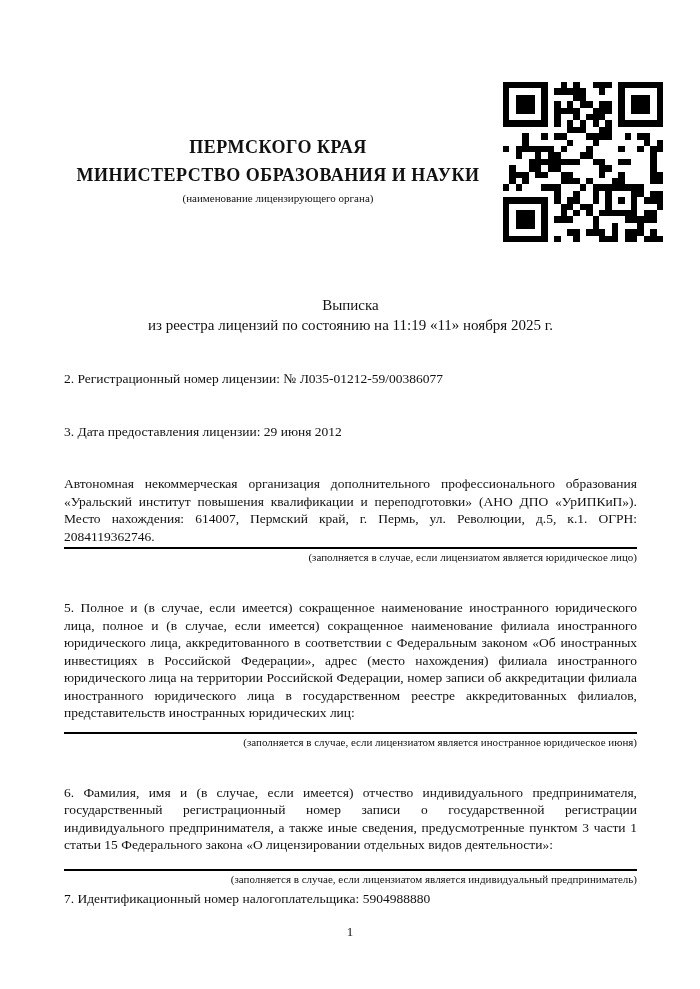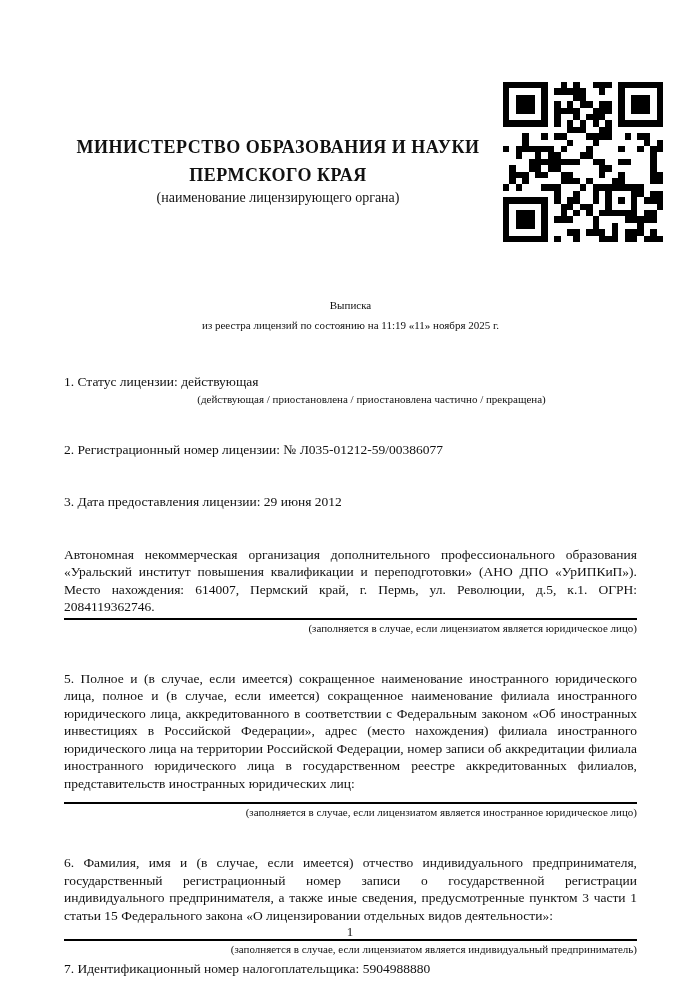--- a/index.html
+++ b/index.html
@@ -13,31 +13,31 @@
   }
   
   .header-block{
     position:absolute;left:64px;top:133px;width:428px;
     text-align:center;
   }
   .ministry-line{
     font-weight:bold;font-size:18px;line-height:28px;letter-spacing:0.5px;
   }
   .header-caption{
-    font-size:14px;line-height:14px;margin-top:2px;color:#111111;
+    font-size:11px;line-height:14px;margin-top:2px;color:#111111;
   }
   .qr{
     position:absolute;left:503px;top:82px;width:160px;height:160px;
   }
   
   .content{
     position:absolute;left:64px;top:296px;width:573px;
     font-size:13.5px;line-height:17.5px;
   }
-  .doc-title{text-align:center;font-size:11px;line-height:19px;}
+  .doc-title{text-align:center;font-size:15px;line-height:19px;}
   .doc-title .t2{margin-top:1px;}
   .sec{margin-top:35px;}
   .sec p{margin:0;}
   .just{text-align:justify;}
   .rule{
     border:none;border-top:2px solid #000;margin:2px 0 0 0;height:0;
   }
   .rule.gap-sm{margin-top:10px;}
   .rule.gap-md{margin-top:15px;}
   .rule-caption{
@@ -53,22 +53,22 @@
     position:absolute;left:0;top:924px;width:700px;
     text-align:center;font-size:13px;
   }
 </style>
 </head>
 <body>
 
 <div class="page">
 
   <div class="header-block">
+    <div class="ministry-line">ПЕРМСКОГО КРАЯ</div>
     <div class="ministry-line">МИНИСТЕРСТВО ОБРАЗОВАНИЯ И НАУКИ</div>
-    <div class="ministry-line">ПЕРМСКОГО КРАЯ</div>
     <div class="header-caption">(наименование лицензирующего органа)</div>
   </div>
 
   <svg class="qr" viewBox="0 0 25 25" shape-rendering="crispEdges" aria-hidden="true">
       <rect x="0" y="0" width="1" height="1" fill="#000000"></rect>
       <rect x="1" y="0" width="1" height="1" fill="#000000"></rect>
       <rect x="2" y="0" width="1" height="1" fill="#000000"></rect>
       <rect x="3" y="0" width="1" height="1" fill="#000000"></rect>
       <rect x="4" y="0" width="1" height="1" fill="#000000"></rect>
       <rect x="5" y="0" width="1" height="1" fill="#000000"></rect>
@@ -368,43 +368,39 @@
       <rect x="24" y="24" width="1" height="1" fill="#000000"></rect>
     </svg>
 
   <div class="content">
 
     <div class="doc-title">
       <div class="t1">Выписка</div>
       <div class="t2">из реестра лицензий по состоянию на 11:19 «11» ноября 2025 г.</div>
     </div>
 
-    <div class="sec gap-lg">
-      <p>1. Статус лицензии: действующая</p>
-      <div class="status-caption">(действующая / приостановлена / приостановлена частично / прекращена)</div>
-    </div>
 
     <div class="sec">
       <p>2. Регистрационный номер лицензии: № Л035-01212-59/00386077</p>
     </div>
 
     <div class="sec">
       <p>3. Дата предоставления лицензии: 29 июня 2012</p>
     </div>
 
     <div class="sec">
       <p class="just">Автономная некоммерческая организация дополнительного профессионального образования «Уральский институт повышения квалификации и переподготовки» (АНО ДПО «УрИПКиП»). Место нахождения: 614007, Пермский край, г. Пермь, ул. Революции, д.5, к.1. ОГРН: 2084119362746.</p>
       <hr class="rule">
       <div class="rule-caption">(заполняется в случае, если лицензиатом является юридическое лицо)</div>
     </div>
 
     <div class="sec">
       <p class="just">5. Полное и (в случае, если имеется) сокращенное наименование иностранного юридического лица, полное и (в случае, если имеется) сокращенное наименование филиала иностранного юридического лица, аккредитованного в соответствии с Федеральным законом «Об иностранных инвестициях в Российской Федерации», адрес (место нахождения) филиала иностранного юридического лица на территории Российской Федерации, номер записи об аккредитации филиала иностранного юридического лица в государственном реестре аккредитованных филиалов, представительств иностранных юридических лиц:</p>
       <hr class="rule gap-sm">
-      <div class="rule-caption">(заполняется в случае, если лицензиатом является иностранное юридическое лицо)</div>
+      <div class="rule-caption">(заполняется в случае, если лицензиатом является иностранное юридическое июня)</div>
     </div>
 
     <div class="sec">
       <p class="just">6. Фамилия, имя и (в случае, если имеется) отчество индивидуального предпринимателя, государственный регистрационный номер записи о государственной регистрации индивидуального предпринимателя, а также иные сведения, предусмотренные пунктом 3 части 1 статьи 15 Федерального закона «О лицензировании отдельных видов деятельности»:</p>
       <hr class="rule gap-md">
       <div class="rule-caption">(заполняется в случае, если лицензиатом является индивидуальный предприниматель)</div>
     </div>
 
     <div class="sec gap-xl">
       <p>7. Идентификационный номер налогоплательщика: 5904988880</p>

